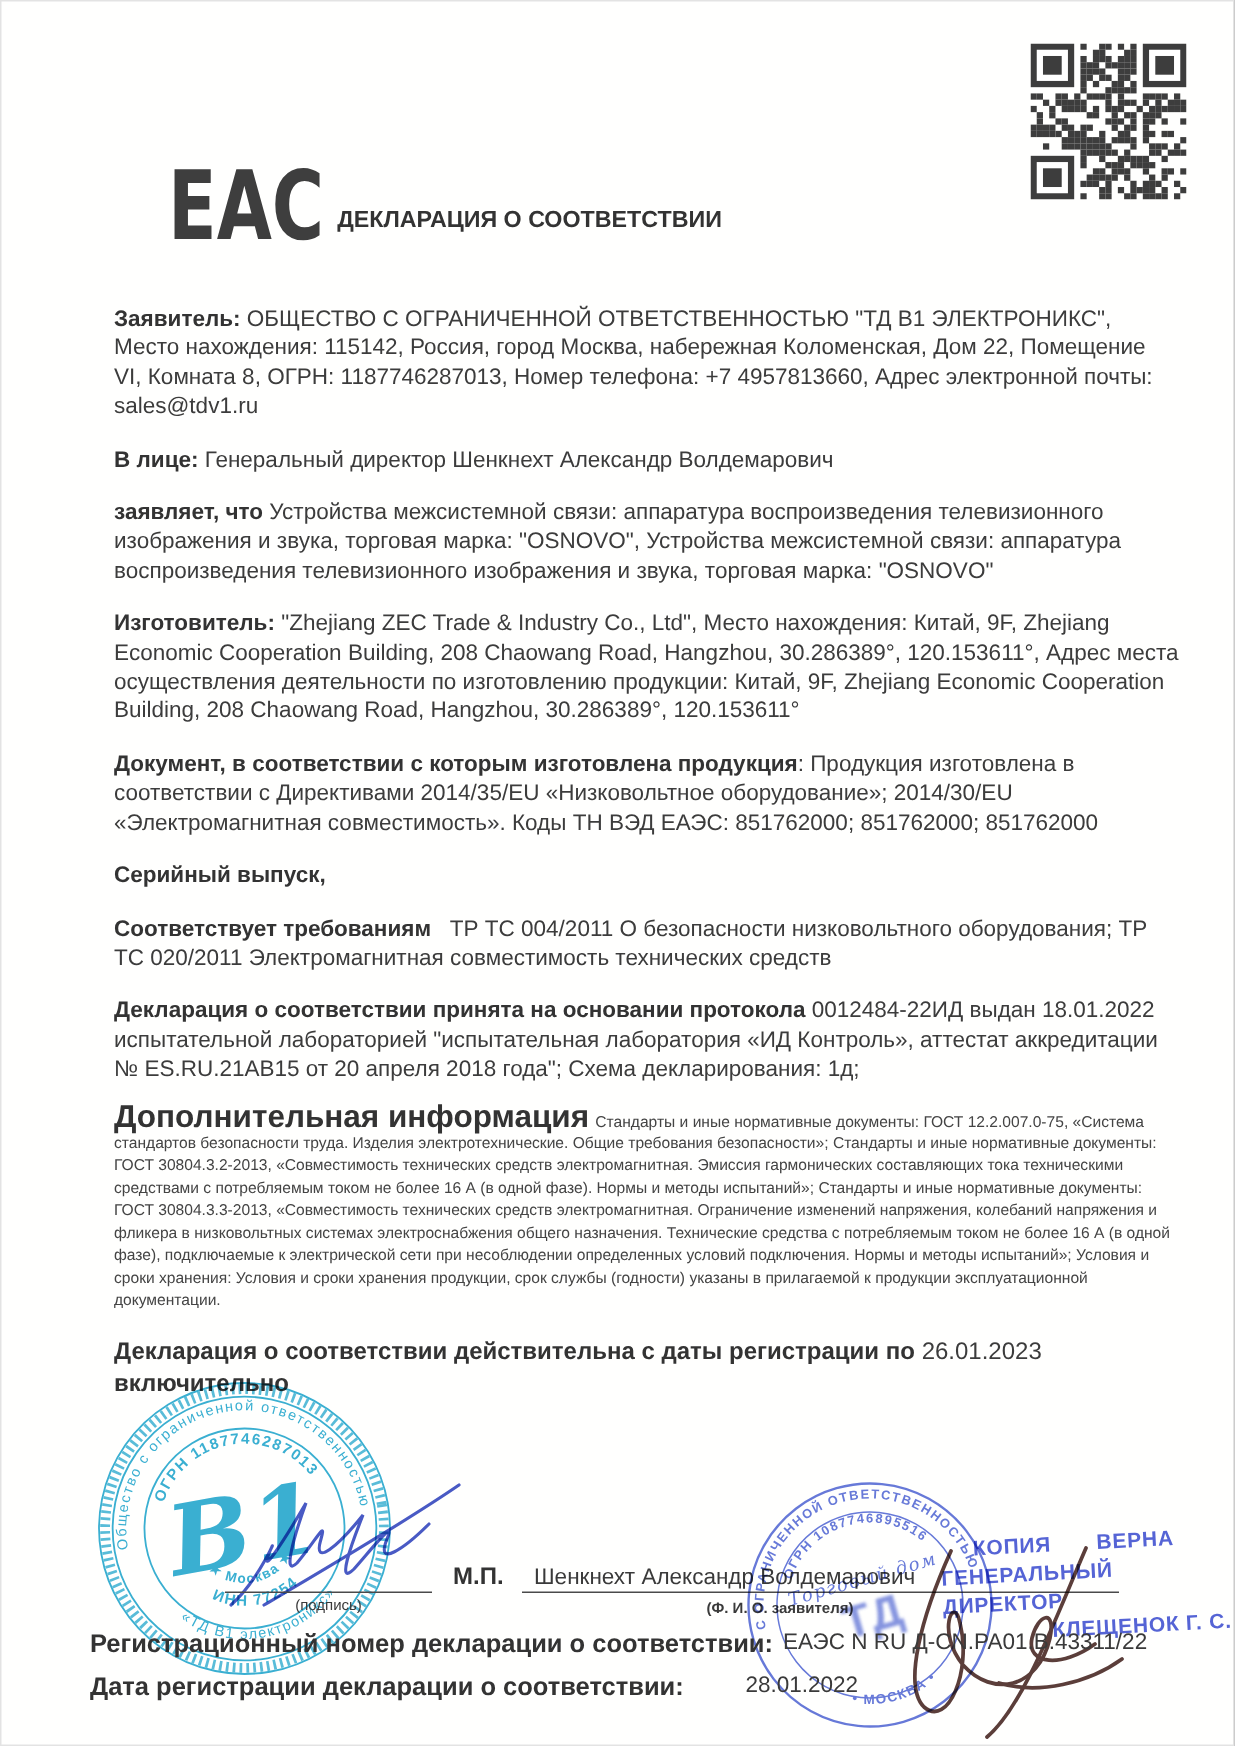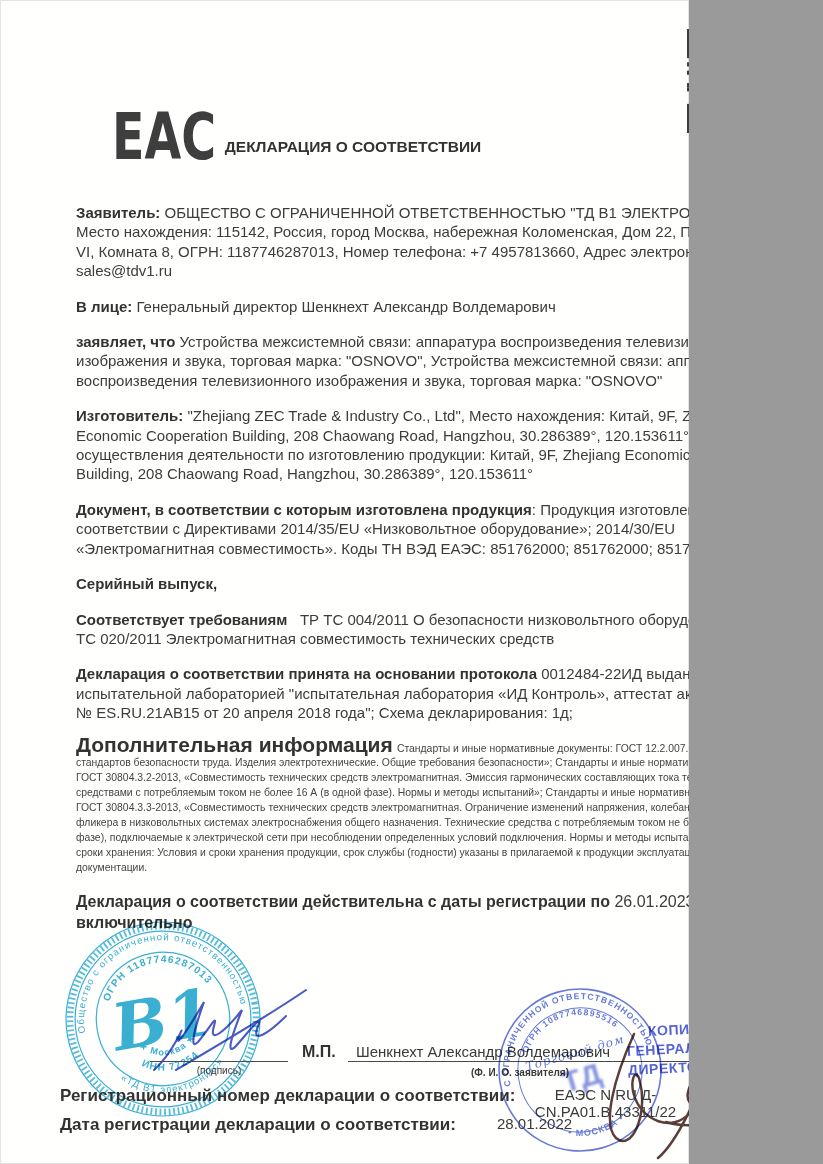--- a/index.html
+++ b/index.html
@@ -1,16 +1,16 @@
 <!DOCTYPE html>
 <html><head>
 <meta charset="utf-8">
 <style>
   html,body{margin:0;padding:0;background:#9a9a9a;}
-  .page{position:relative;width:689px;height:1164px;background:#fffffe;
+  .page{position:relative;width:823px;height:1164px;background:#fffffe;
         font-family:"Liberation Sans",sans-serif;color:#3a3a3a;overflow:hidden;
         box-shadow:inset 0 0 0 1px #e3e3e3;}
   .abs{position:absolute;}
   
   .eac-mark{left:112px;top:100px;font-family:"DejaVu Sans",sans-serif;font-weight:bold;
             font-size:54px;color:#3e3e3e;transform:scale(.88,1.18);transform-origin:left top;
             letter-spacing:0px;}
   .titles{left:118px;top:124px;width:470px;text-align:center;}
   .title1,.title2{font-weight:bold;font-size:15.5px;color:#333;}
   .title2{margin-top:14px;}

